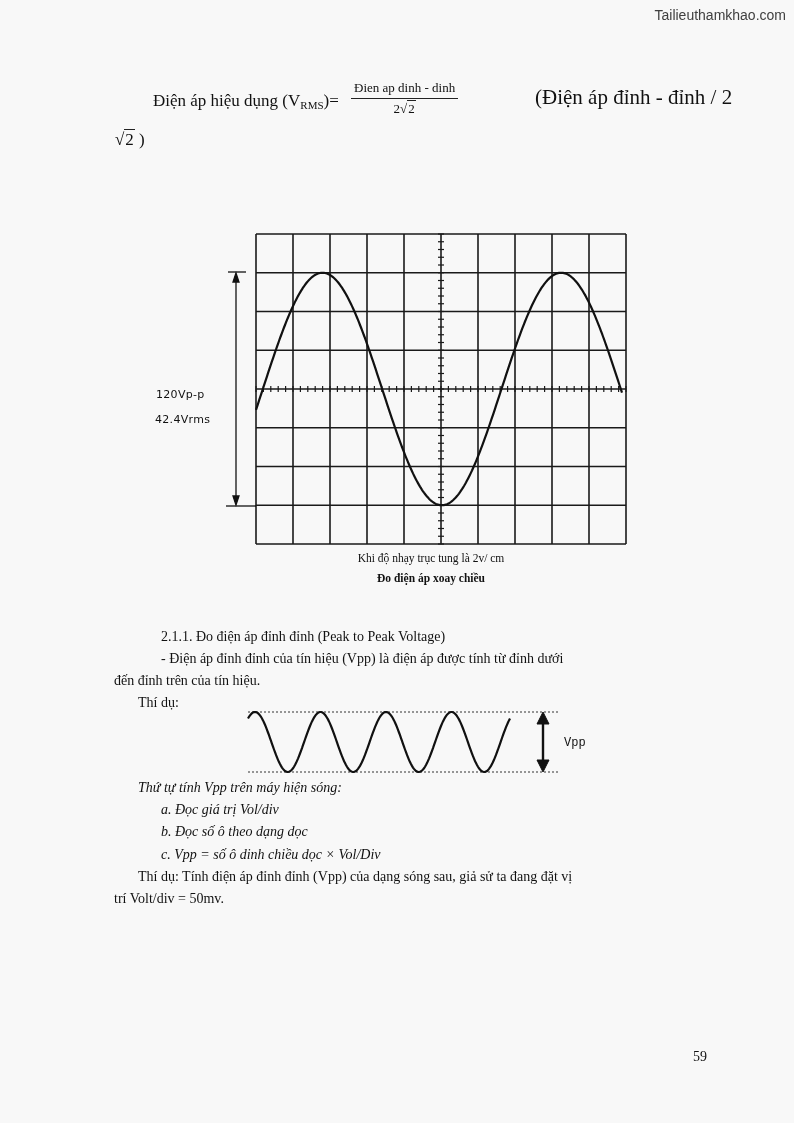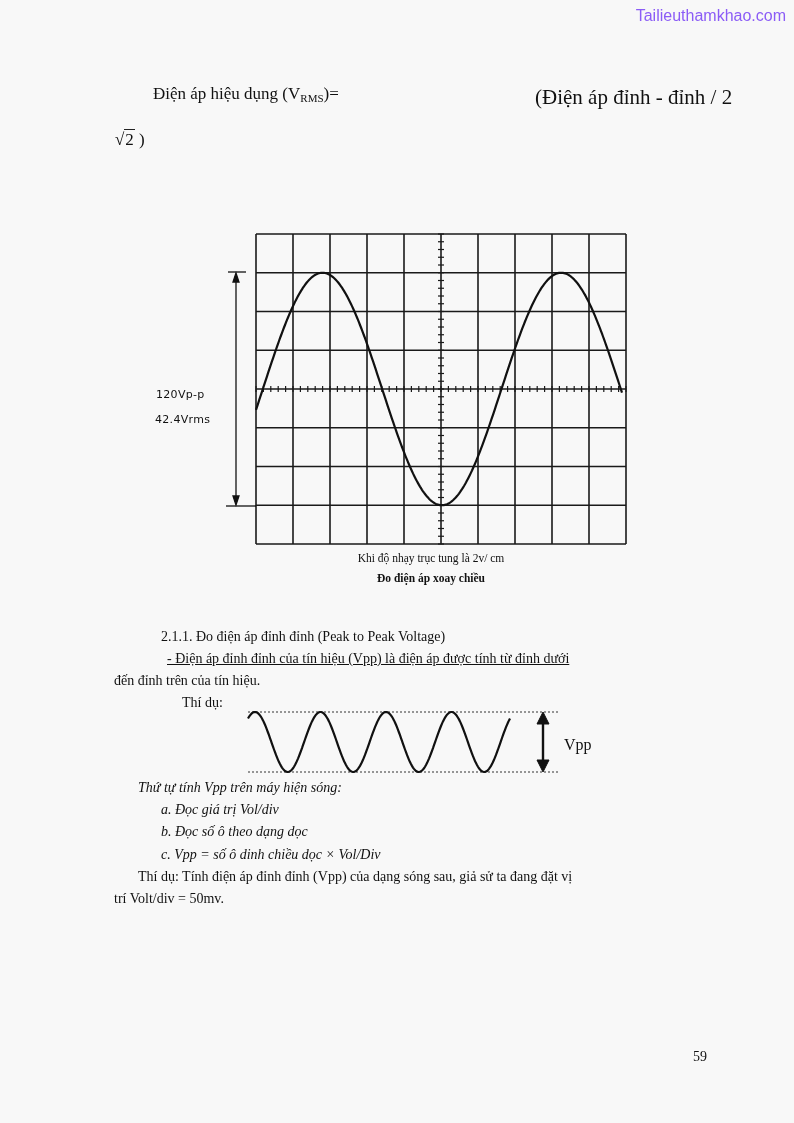--- a/index.html
+++ b/index.html
@@ -8,21 +8,21 @@
     background: #f8f8f8;
     position: relative;
     overflow: hidden;
     font-family: "Liberation Serif", serif;
     color: #111;
   }
   .abs { position: absolute; white-space: nowrap; }
   .watermark {
     top: 7px; right: 8px;
     font-family: "Liberation Sans", sans-serif;
-    font-size: 16px; color: #8b5cf6;
+    font-size: 14px; color: #404040;
     letter-spacing: 0;
   }
   .body-text { font-size: 14px; line-height: 22px; }
   .formula-line { top: 84px; left: 153px; font-size: 17px; }
   .sub { font-size: 11px; vertical-align: -3px; margin-top: 20px; }
   .frac {
     display: inline-block; vertical-align: middle;
     text-align: center; margin-left: 8px;
     position: relative; top: -4px;
   }
@@ -31,31 +31,35 @@
   .sqrt { display: inline-block; }
   .sqrt .rad { border-top: 1px solid #222; padding: 0 1px; }
   .formula-right { top: 85px; left: 535px; font-size: 21px; }
   .formula-cont { top: 130px; left: 115px; font-size: 17px; }
   .caption1 { top: 552px; left: 0; width: 862px; text-align: center; font-size: 11.5px; }
   .caption2 { top: 572px; left: 0; width: 862px; text-align: center; font-size: 11.5px; font-weight: bold; }
   .italic { font-style: italic; }
   .scope-label {
     font-family: "DejaVu Sans", sans-serif; font-size: 11px; letter-spacing: 0.3px;
   }
-  .vpp-label { font-family: Liberation Serif, serif; font-size: 16px; }
+  .vpp-label { font-family: Liberation Mono, monospace; font-size: 12px; }
   .page-num { top: 1049px; left: 693px; font-size: 14px; text-align: center; }
   svg { position: absolute; overflow: visible; }
 </style>
 </head>
 <body>
 
 <div class="abs watermark">Tailieuthamkhao.com</div>
 
 <div class="abs formula-line">
   <span>Điện áp hiệu dụng (V</span><span class="sub">RMS</span><span>)=</span>
+  <span class="frac">
+    <span class="num">Đien ap dinh - dinh</span>
+    <span class="den"><span>2</span><span class="sqrt">√<span class="rad">2</span></span></span>
+  </span>
 </div>
 <div class="abs formula-right">(Điện áp đỉnh - đỉnh / 2</div>
 <div class="abs formula-cont">
   <span class="sqrt">√<span class="rad">2</span></span><span> )</span>
 </div>
 
 <svg width="794" height="1123" style="left:0;top:0;" viewBox="0 0 794 1123">
   <g id="scope-grid" stroke="#1a1a1a" stroke-width="1.6" fill="none">
       <line x1="256" x2="256" y1="234" y2="544"></line>
       <line x1="293" x2="293" y1="234" y2="544"></line>
@@ -182,23 +186,23 @@
     <polygon points="236,505 233,496 239,496"></polygon>
   </g>
 </svg>
 <div class="abs scope-label" style="top:388px;left:156px;">120Vp-p</div>
 <div class="abs scope-label" style="top:413px;left:155px;">42.4Vrms</div>
 
 <div class="abs caption1">Khi độ nhạy trục tung là 2v/ cm</div>
 <div class="abs caption2">Đo điện áp xoay chiều</div>
 
 <div class="abs body-text" style="top:626px;left:161px;">2.1.1. Đo điện áp đỉnh đỉnh (Peak to Peak Voltage)</div>
-<div class="abs body-text" style="top:648px;left:167px;width:557px;text-align:justify;text-decoration:underline;">- Điện áp đỉnh đỉnh của tín hiệu (Vpp) là điện áp được tính từ đỉnh dưới</div>
+<div class="abs body-text" style="top:648px;left:161px;width:557px;text-align:justify;">- Điện áp đỉnh đỉnh của tín hiệu (Vpp) là điện áp được tính từ đỉnh dưới</div>
 <div class="abs body-text" style="top:670px;left:114px;">đến đỉnh trên của tín hiệu.</div>
-<div class="abs body-text" style="top:692px;left:138px;margin-left:44px;">Thí dụ:</div>
+<div class="abs body-text" style="top:692px;left:138px;">Thí dụ:</div>
 
 <svg width="794" height="1123" style="left:0;top:0;" viewBox="0 0 794 1123">
   <line x1="248" y1="712" x2="558" y2="712" stroke="#333" stroke-width="1" stroke-dasharray="2,2"></line>
   <line x1="248" y1="772" x2="558" y2="772" stroke="#333" stroke-width="1" stroke-dasharray="2,2"></line>
   <path id="vpp-wave" fill="none" stroke="#111" stroke-width="2.2" d="M248.0 718.5 L249.0 716.8 L250.0 715.4 L251.0 714.2 L252.0 713.2 L253.0 712.5 L254.0 712.1 L255.0 712.0 L256.0 712.1 L257.0 712.6 L258.0 713.2 L259.0 714.2 L260.0 715.4 L261.0 716.8 L262.0 718.5 L263.0 720.4 L264.0 722.5 L265.0 724.8 L266.0 727.2 L267.0 729.8 L268.0 732.5 L269.0 735.2 L270.0 738.1 L271.0 740.9 L272.0 743.8 L273.0 746.7 L274.0 749.5 L275.0 752.2 L276.0 754.9 L277.0 757.4 L278.0 759.8 L279.0 762.1 L280.0 764.1 L281.0 765.9 L282.0 767.6 L283.0 768.9 L284.0 770.1 L285.0 771.0 L286.0 771.6 L287.0 771.9 L288.0 772.0 L289.0 771.8 L290.0 771.3 L291.0 770.5 L292.0 769.5 L293.0 768.3 L294.0 766.8 L295.0 765.0 L296.0 763.1 L297.0 760.9 L298.0 758.6 L299.0 756.1 L300.0 753.5 L301.0 750.8 L302.0 748.1 L303.0 745.2 L304.0 742.3 L305.0 739.5 L306.0 736.6 L307.0 733.8 L308.0 731.1 L309.0 728.5 L310.0 726.0 L311.0 723.6 L312.0 721.4 L313.0 719.4 L314.0 717.6 L315.0 716.1 L316.0 714.7 L317.0 713.7 L318.0 712.9 L319.0 712.3 L320.0 712.0 L321.0 712.0 L322.0 712.3 L323.0 712.9 L324.0 713.7 L325.0 714.8 L326.0 716.1 L327.0 717.7 L328.0 719.4 L329.0 721.4 L330.0 723.6 L331.0 726.0 L332.0 728.5 L333.0 731.1 L334.0 733.9 L335.0 736.7 L336.0 739.5 L337.0 742.4 L338.0 745.3 L339.0 748.1 L340.0 750.9 L341.0 753.6 L342.0 756.2 L343.0 758.6 L344.0 761.0 L345.0 763.1 L346.0 765.0 L347.0 766.8 L348.0 768.3 L349.0 769.5 L350.0 770.6 L351.0 771.3 L352.0 771.8 L353.0 772.0 L354.0 771.9 L355.0 771.6 L356.0 771.0 L357.0 770.1 L358.0 768.9 L359.0 767.5 L360.0 765.9 L361.0 764.1 L362.0 762.0 L363.0 759.8 L364.0 757.4 L365.0 754.9 L366.0 752.2 L367.0 749.5 L368.0 746.6 L369.0 743.8 L370.0 740.9 L371.0 738.0 L372.0 735.2 L373.0 732.4 L374.0 729.8 L375.0 727.2 L376.0 724.8 L377.0 722.5 L378.0 720.4 L379.0 718.5 L380.0 716.8 L381.0 715.4 L382.0 714.2 L383.0 713.2 L384.0 712.5 L385.0 712.1 L386.0 712.0 L387.0 712.1 L388.0 712.6 L389.0 713.2 L390.0 714.2 L391.0 715.4 L392.0 716.8 L393.0 718.5 L394.0 720.4 L395.0 722.5 L396.0 724.8 L397.0 727.2 L398.0 729.8 L399.0 732.5 L400.0 735.2 L401.0 738.1 L402.0 740.9 L403.0 743.8 L404.0 746.7 L405.0 749.5 L406.0 752.2 L407.0 754.9 L408.0 757.4 L409.0 759.8 L410.0 762.1 L411.0 764.1 L412.0 765.9 L413.0 767.6 L414.0 768.9 L415.0 770.1 L416.0 771.0 L417.0 771.6 L418.0 771.9 L419.0 772.0 L420.0 771.8 L421.0 771.3 L422.0 770.5 L423.0 769.5 L424.0 768.3 L425.0 766.8 L426.0 765.0 L427.0 763.1 L428.0 760.9 L429.0 758.6 L430.0 756.1 L431.0 753.5 L432.0 750.8 L433.0 748.1 L434.0 745.2 L435.0 742.3 L436.0 739.5 L437.0 736.6 L438.0 733.8 L439.0 731.1 L440.0 728.5 L441.0 726.0 L442.0 723.6 L443.0 721.4 L444.0 719.4 L445.0 717.6 L446.0 716.1 L447.0 714.7 L448.0 713.7 L449.0 712.9 L450.0 712.3 L451.0 712.0 L452.0 712.0 L453.0 712.3 L454.0 712.9 L455.0 713.7 L456.0 714.8 L457.0 716.1 L458.0 717.7 L459.0 719.4 L460.0 721.4 L461.0 723.6 L462.0 726.0 L463.0 728.5 L464.0 731.1 L465.0 733.9 L466.0 736.7 L467.0 739.5 L468.0 742.4 L469.0 745.3 L470.0 748.1 L471.0 750.9 L472.0 753.6 L473.0 756.2 L474.0 758.6 L475.0 761.0 L476.0 763.1 L477.0 765.0 L478.0 766.8 L479.0 768.3 L480.0 769.5 L481.0 770.6 L482.0 771.3 L483.0 771.8 L484.0 772.0 L485.0 771.9 L486.0 771.6 L487.0 771.0 L488.0 770.1 L489.0 768.9 L490.0 767.5 L491.0 765.9 L492.0 764.1 L493.0 762.0 L494.0 759.8 L495.0 757.4 L496.0 754.9 L497.0 752.2 L498.0 749.5 L499.0 746.6 L500.0 743.8 L501.0 740.9 L502.0 738.0 L503.0 735.2 L504.0 732.4 L505.0 729.8 L506.0 727.2 L507.0 724.8 L508.0 722.5 L509.0 720.4 L510.0 718.5"></path>
   <g fill="#111" stroke="#111">
     <line x1="543" y1="720" x2="543" y2="764" stroke-width="2.4"></line>
     <polygon points="543,712 537,724 549,724"></polygon>
     <polygon points="543,772 537,760 549,760"></polygon>
   </g>

